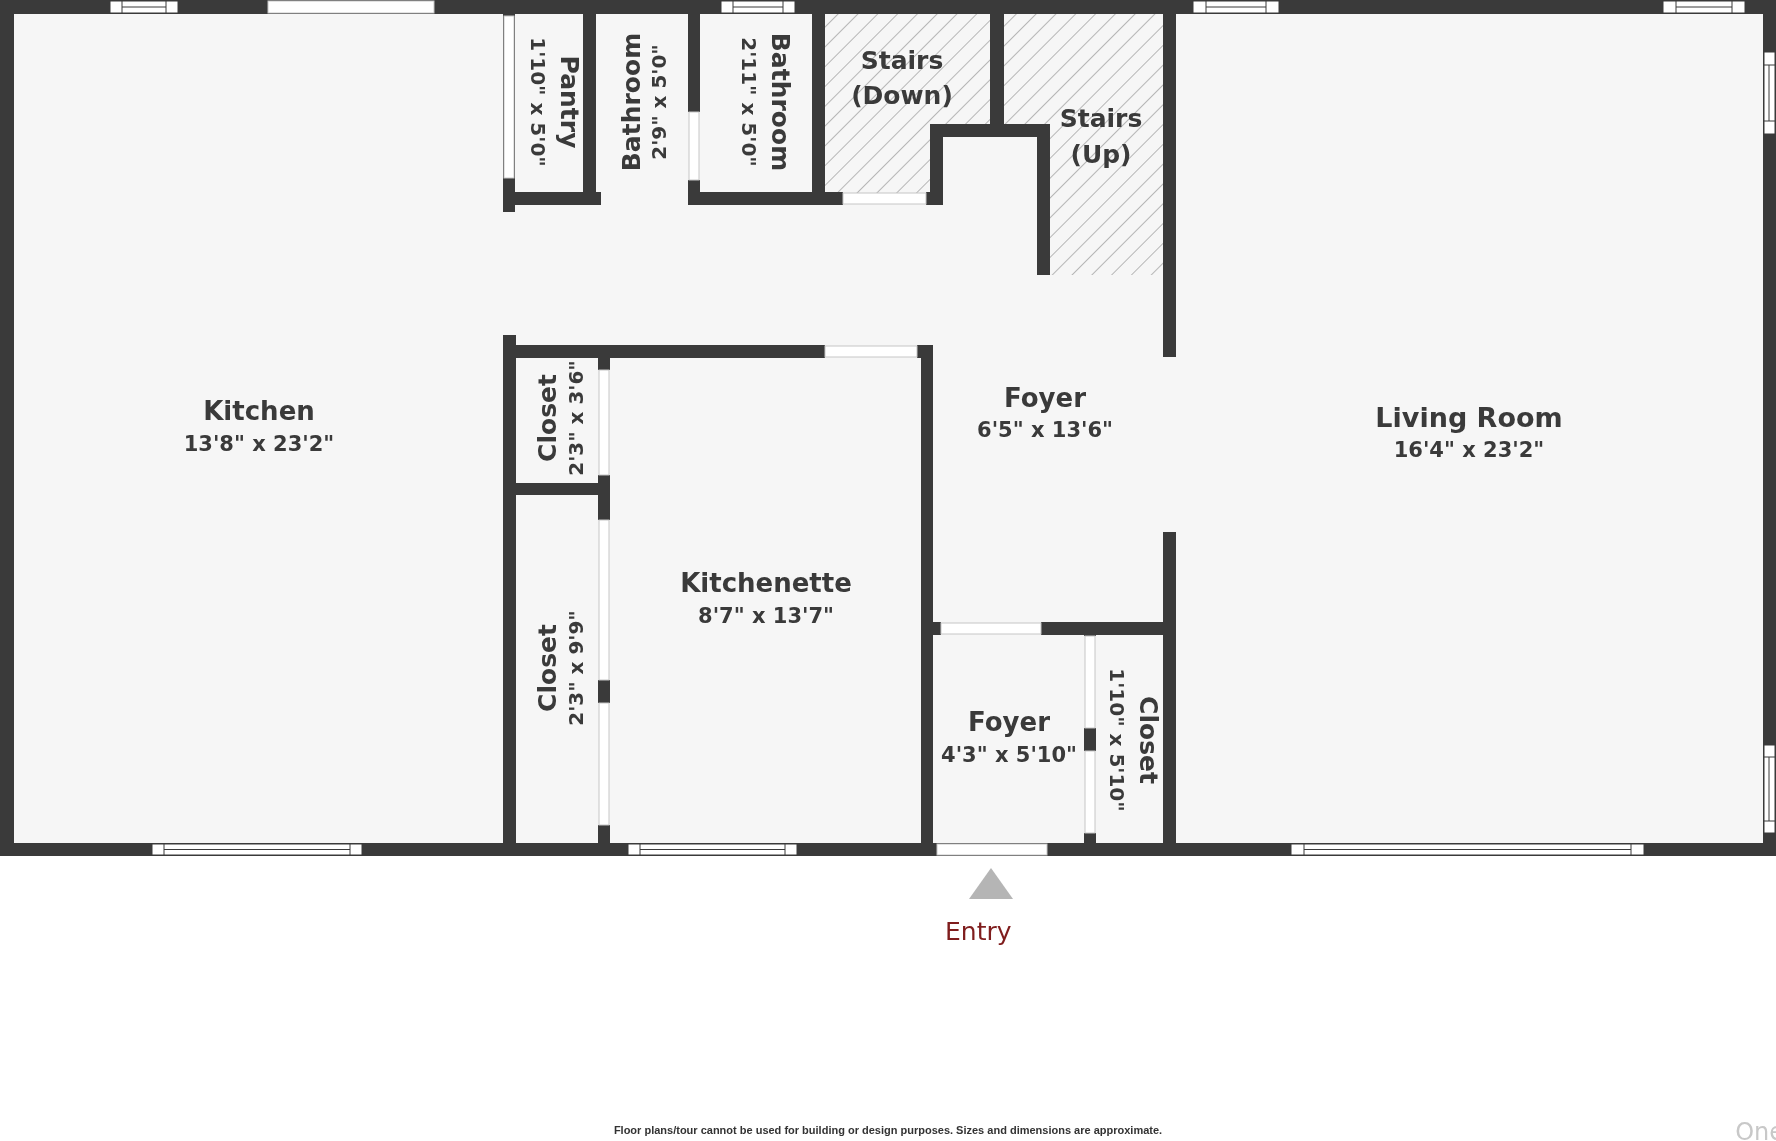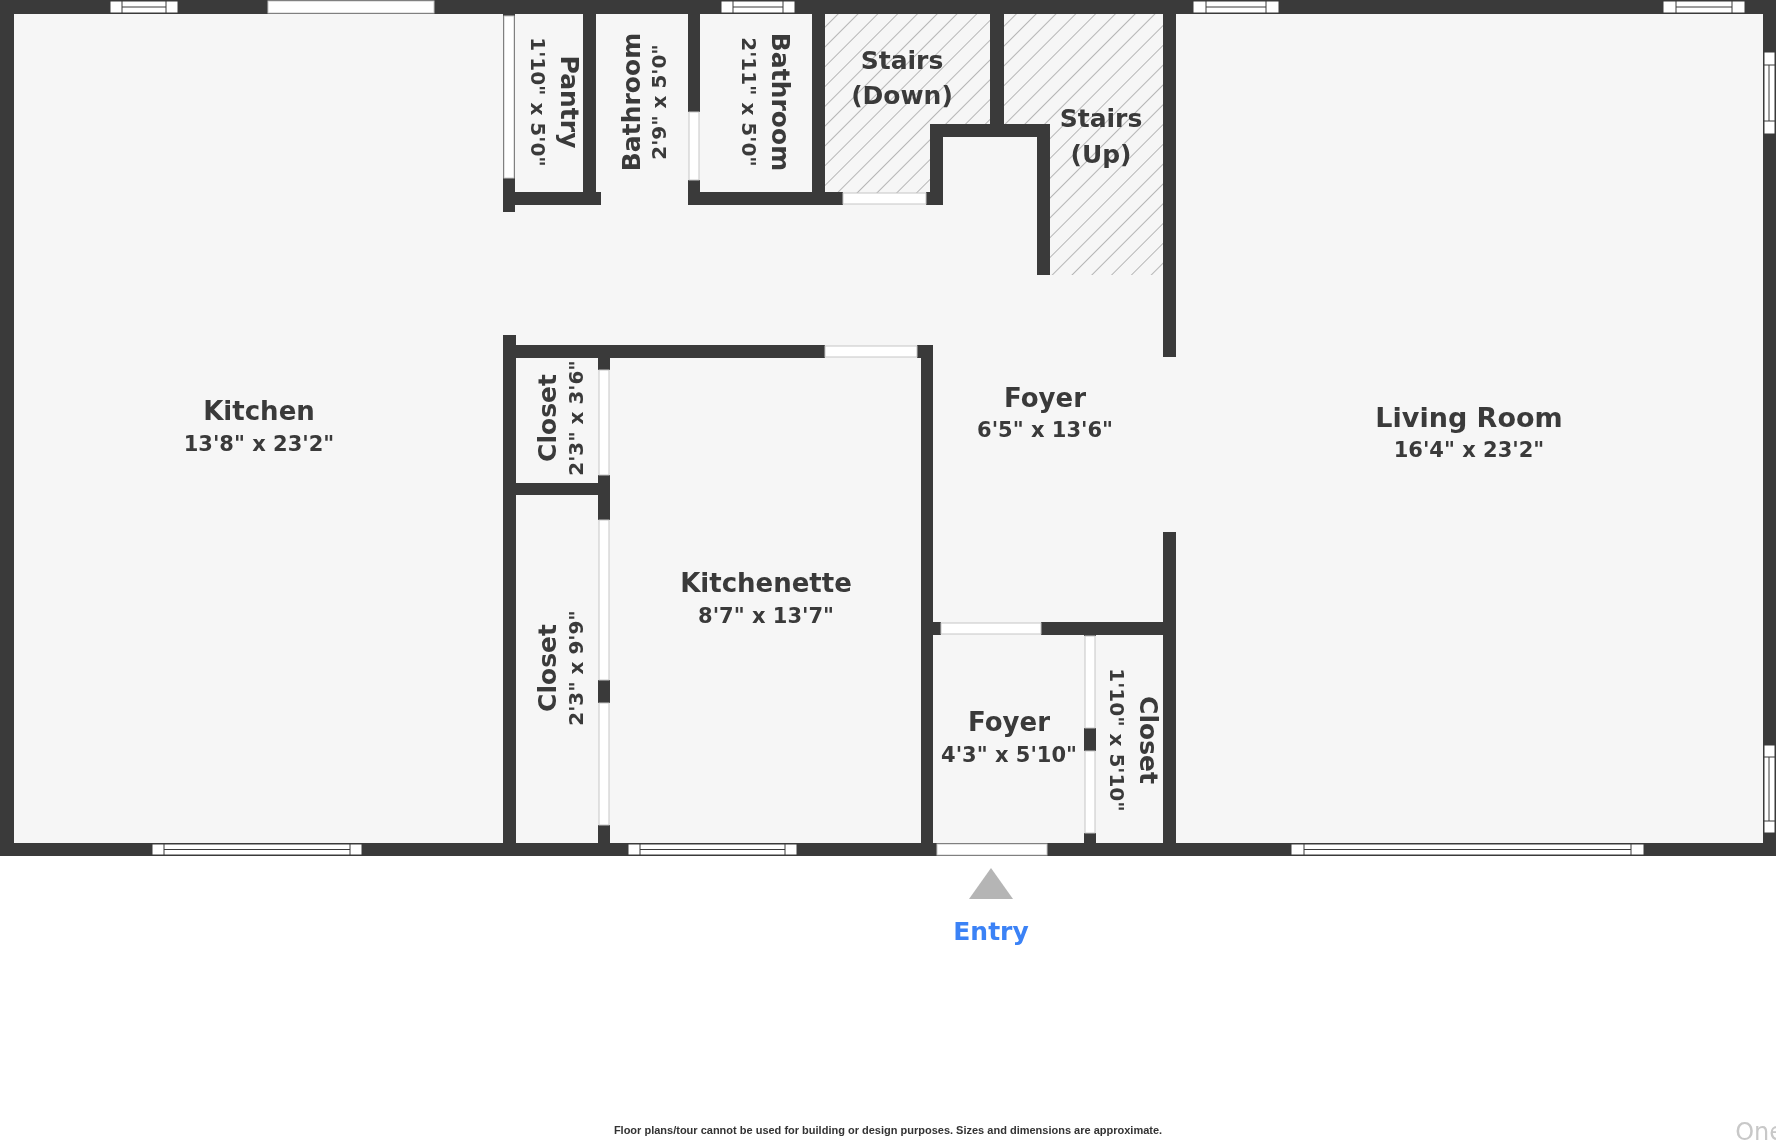--- a/index.html
+++ b/index.html
@@ -2,21 +2,21 @@
 <html><head>
 <meta charset="utf-8">
 <style>
   html, body { margin: 0; padding: 0; background: #ffffff; }
   body { width: 1776px; height: 1141px; position: relative; overflow: hidden; font-family: "DejaVu Sans", "Liberation Sans", sans-serif; }
   #plan { position: absolute; left: 0; top: 0; }
   .room-name { font-family: "DejaVu Sans", sans-serif; font-weight: bold; fill: #3a3a3a; }
   .room-dim { font-family: "DejaVu Sans", sans-serif; font-weight: bold; fill: #3a3a3a; }
   .footer { position: absolute; left: 0; right: 0; top: 1124px; text-align: center; font-family: "Liberation Sans", sans-serif; font-weight: bold; font-size: 11px; color: #333; }
   .brand { position: absolute; right: -8px; top: 1118px; font-family: "DejaVu Sans", sans-serif; font-size: 24px; color: #c8c8c8; }
-  .entry-label { position: absolute; left: 945px; top: 917px; width: 92px; text-align: center; font-family: "DejaVu Sans", sans-serif; font-weight: bold; font-size: 25px; color: #3b82f6; }
+  .entry-label { position: absolute; left: 945px; top: 917px; width: 92px; text-align: left; font-family: "DejaVu Sans", sans-serif; font-weight: normal; font-size: 25px; color: #7f1d1d; }
 </style>
 </head>
 <body>
 
 <svg id="plan" width="1776" height="1141" viewBox="0 0 1776 1141" xmlns="http://www.w3.org/2000/svg">
   <defs>
     <pattern id="hatch" patternUnits="userSpaceOnUse" width="14" height="14" patternTransform="rotate(45)">
       <rect width="14" height="14" fill="#f6f6f6"></rect>
       <line x1="0" y1="0" x2="0" y2="14" stroke="#9a9a9a" stroke-width="1.4"></line>
     </pattern>

